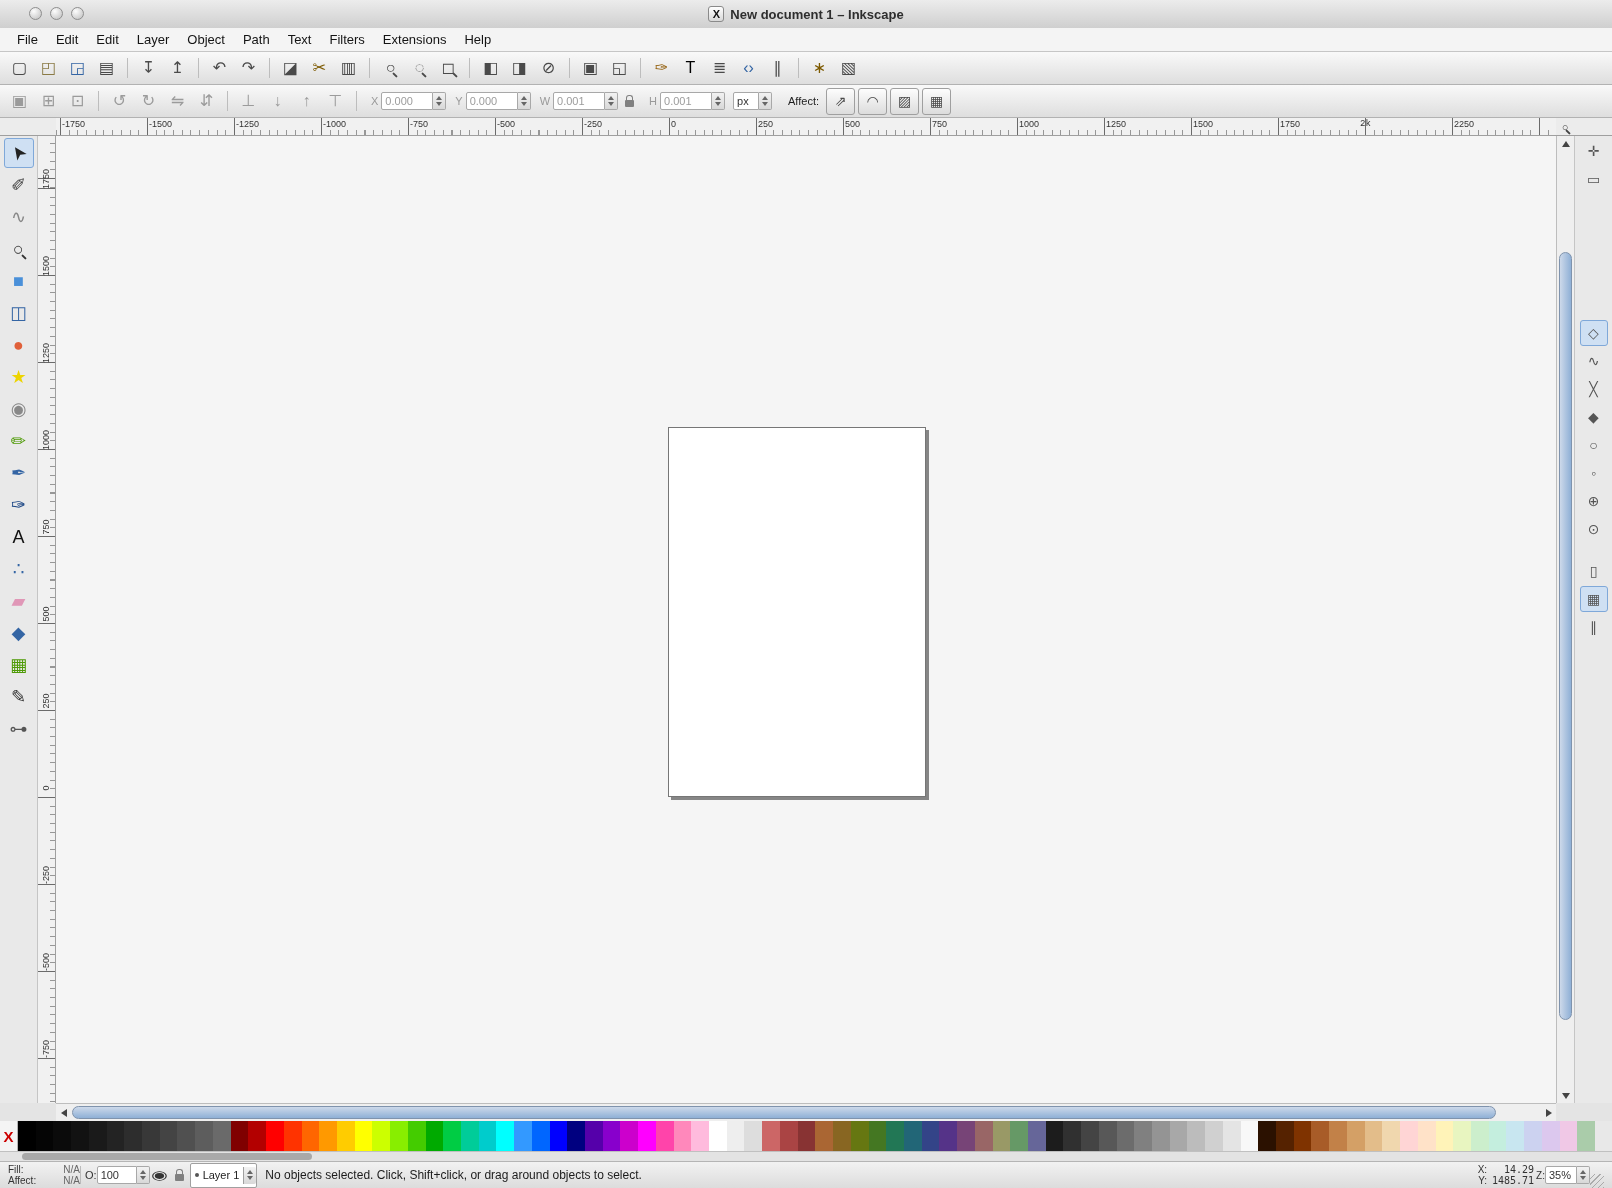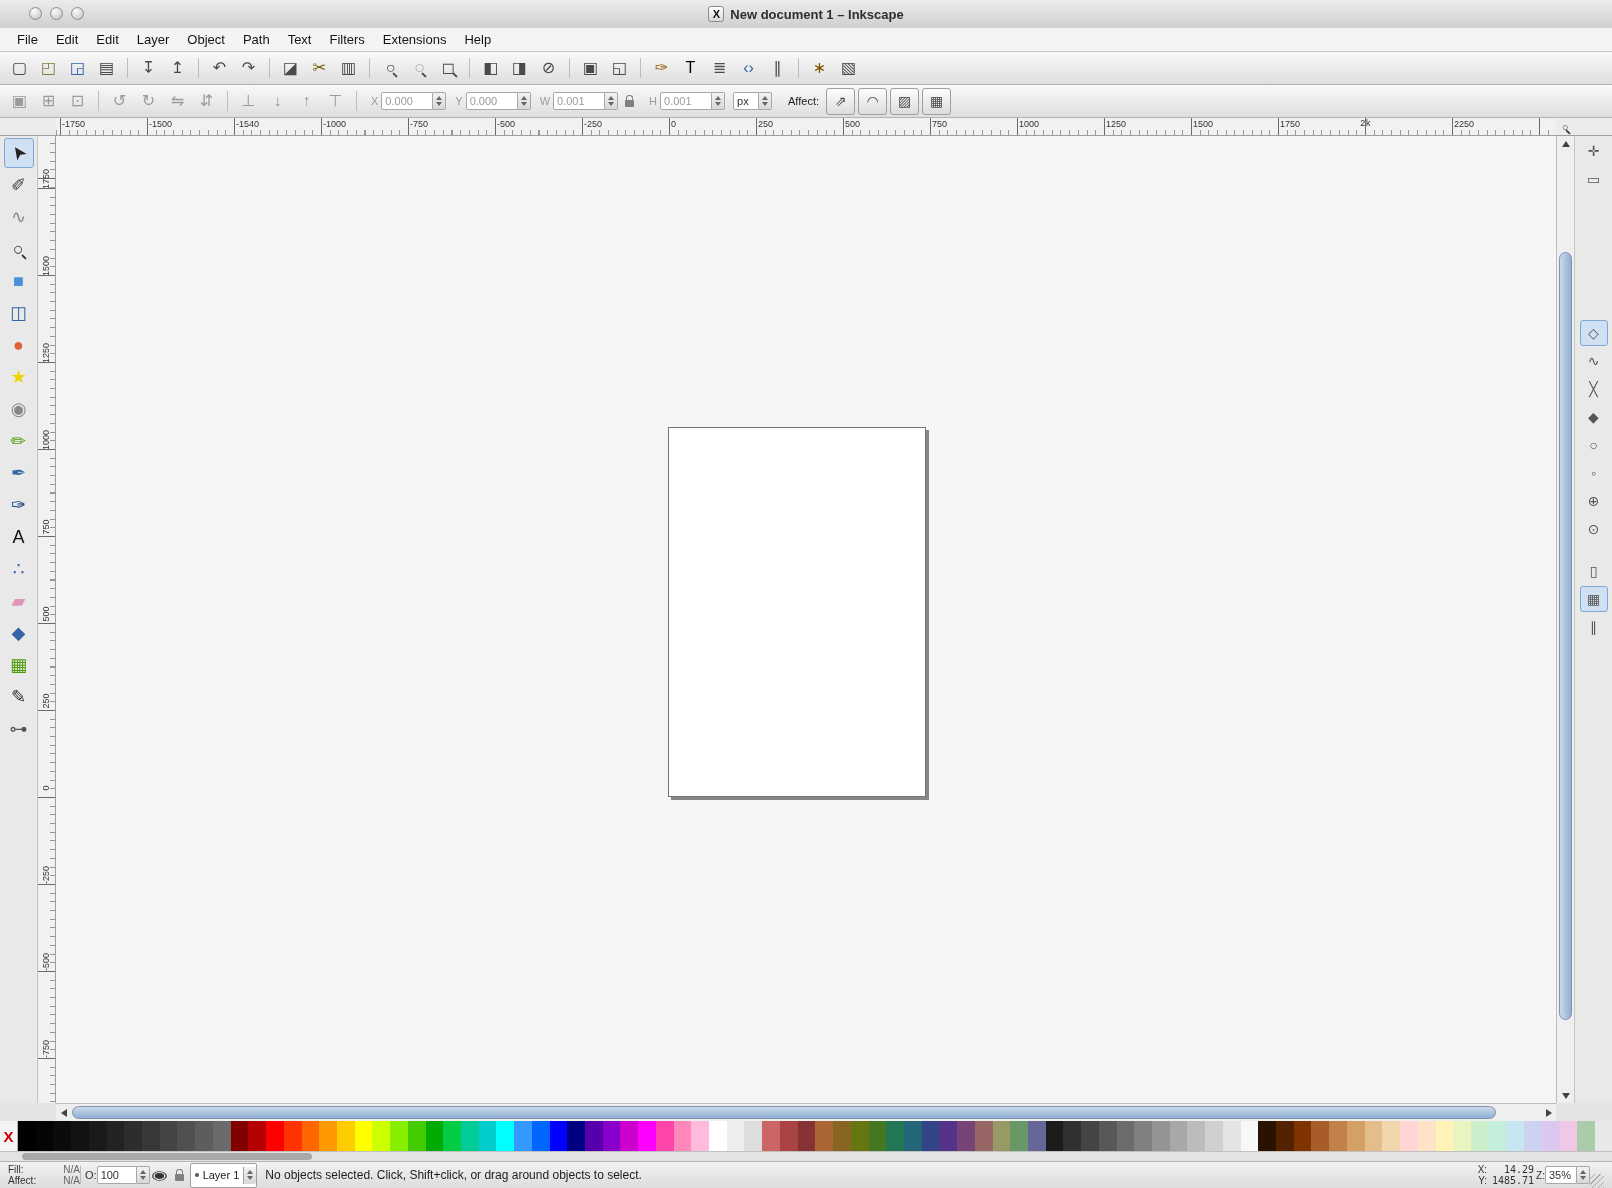--- a/index.html
+++ b/index.html
@@ -371,21 +371,21 @@
 
   <div id="corner-tl" class="corner"></div>
   <div id="corner-tr" class="corner">
       <span class="ic mag">○</span>
     </div>
   <div id="corner-trr" class="corner"></div>
 
   <div id="hruler">
       <span class="hlabel" style="left: 6px;">-1750</span>
       <span class="hlabel" style="left: 93px;">-1500</span>
-      <span class="hlabel" style="left: 180px;">-1540</span>
+      <span class="hlabel" style="left: 180px;">-1250</span>
       <span class="hlabel" style="left: 267px;">-1000</span>
       <span class="hlabel" style="left: 354px;">-750</span>
       <span class="hlabel" style="left: 441px;">-500</span>
       <span class="hlabel" style="left: 528px;">-250</span>
       <span class="hlabel" style="left: 615px;">0</span>
       <span class="hlabel" style="left: 702px;">250</span>
       <span class="hlabel" style="left: 789px;">500</span>
       <span class="hlabel" style="left: 876px;">750</span>
       <span class="hlabel" style="left: 963px;">1000</span>
       <span class="hlabel" style="left: 1050px;">1250</span>

